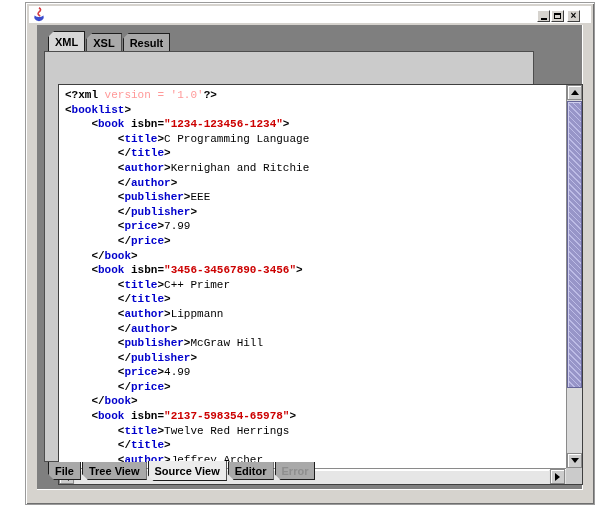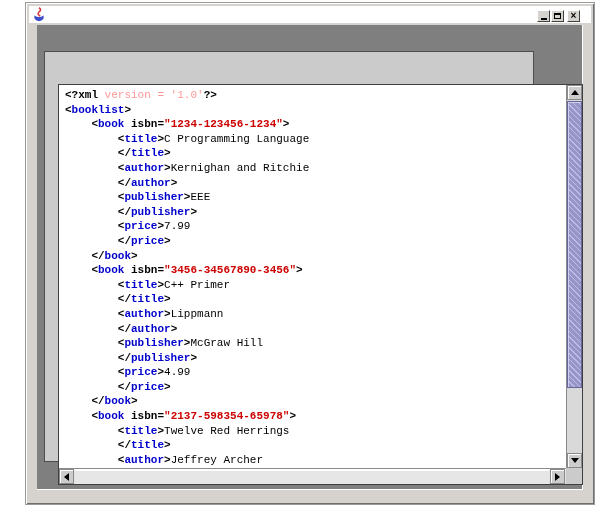--- a/index.html
+++ b/index.html
@@ -96,20 +96,25 @@
             <span class="g-minimize"></span>
           </button><button class="winbtn btn-maximize">
             <span class="g-maximize"></span>
           </button><button class="winbtn btn-close">
             <span class="g-close">×</span>
           </button></span>
     </div>
 
     <div class="panel">
 
+      <div class="tabrow toptabs" id="top-tabs">
+          <div class="tab selected">XML</div>
+          <div class="tab">XSL</div>
+          <div class="tab">Result</div>
+        </div>
 
       <div class="contentpane">
         <div class="scrollpane">
 
           <div class="textview">
             <div class="code" id="code"><div class="codeline"><span class="tk-m">&lt;?xml </span><span class="tk-p">version = '1.0'</span><span class="tk-m">?&gt;</span></div><div class="codeline"><span class="tk-m">&lt;</span><span class="tk-n">booklist</span><span class="tk-m">&gt;</span></div><div class="codeline"><span class="tk-m">    &lt;</span><span class="tk-n">book</span><span class="tk-m"> isbn=</span><span class="tk-v">"1234-123456-1234"</span><span class="tk-m">&gt;</span></div><div class="codeline"><span class="tk-m">        &lt;</span><span class="tk-n">title</span><span class="tk-m">&gt;</span><span class="tk-t">C Programming Language</span></div><div class="codeline"><span class="tk-m">        &lt;/</span><span class="tk-n">title</span><span class="tk-m">&gt;</span></div><div class="codeline"><span class="tk-m">        &lt;</span><span class="tk-n">author</span><span class="tk-m">&gt;</span><span class="tk-t">Kernighan and Ritchie</span></div><div class="codeline"><span class="tk-m">        &lt;/</span><span class="tk-n">author</span><span class="tk-m">&gt;</span></div><div class="codeline"><span class="tk-m">        &lt;</span><span class="tk-n">publisher</span><span class="tk-m">&gt;</span><span class="tk-t">EEE</span></div><div class="codeline"><span class="tk-m">        &lt;/</span><span class="tk-n">publisher</span><span class="tk-m">&gt;</span></div><div class="codeline"><span class="tk-m">        &lt;</span><span class="tk-n">price</span><span class="tk-m">&gt;</span><span class="tk-t">7.99</span></div><div class="codeline"><span class="tk-m">        &lt;/</span><span class="tk-n">price</span><span class="tk-m">&gt;</span></div><div class="codeline"><span class="tk-m">    &lt;/</span><span class="tk-n">book</span><span class="tk-m">&gt;</span></div><div class="codeline"><span class="tk-m">    &lt;</span><span class="tk-n">book</span><span class="tk-m"> isbn=</span><span class="tk-v">"3456-34567890-3456"</span><span class="tk-m">&gt;</span></div><div class="codeline"><span class="tk-m">        &lt;</span><span class="tk-n">title</span><span class="tk-m">&gt;</span><span class="tk-t">C++ Primer</span></div><div class="codeline"><span class="tk-m">        &lt;/</span><span class="tk-n">title</span><span class="tk-m">&gt;</span></div><div class="codeline"><span class="tk-m">        &lt;</span><span class="tk-n">author</span><span class="tk-m">&gt;</span><span class="tk-t">Lippmann</span></div><div class="codeline"><span class="tk-m">        &lt;/</span><span class="tk-n">author</span><span class="tk-m">&gt;</span></div><div class="codeline"><span class="tk-m">        &lt;</span><span class="tk-n">publisher</span><span class="tk-m">&gt;</span><span class="tk-t">McGraw Hill</span></div><div class="codeline"><span class="tk-m">        &lt;/</span><span class="tk-n">publisher</span><span class="tk-m">&gt;</span></div><div class="codeline"><span class="tk-m">        &lt;</span><span class="tk-n">price</span><span class="tk-m">&gt;</span><span class="tk-t">4.99</span></div><div class="codeline"><span class="tk-m">        &lt;/</span><span class="tk-n">price</span><span class="tk-m">&gt;</span></div><div class="codeline"><span class="tk-m">    &lt;/</span><span class="tk-n">book</span><span class="tk-m">&gt;</span></div><div class="codeline"><span class="tk-m">    &lt;</span><span class="tk-n">book</span><span class="tk-m"> isbn=</span><span class="tk-v">"2137-598354-65978"</span><span class="tk-m">&gt;</span></div><div class="codeline"><span class="tk-m">        &lt;</span><span class="tk-n">title</span><span class="tk-m">&gt;</span><span class="tk-t">Twelve Red Herrings</span></div><div class="codeline"><span class="tk-m">        &lt;/</span><span class="tk-n">title</span><span class="tk-m">&gt;</span></div><div class="codeline"><span class="tk-m">        &lt;</span><span class="tk-n">author</span><span class="tk-m">&gt;</span><span class="tk-t">Jeffrey Archer</span></div></div>
           </div>
 
           <div class="vsb">
             <button class="sbbtn btn-up">
@@ -128,16 +133,23 @@
             <div class="htrack"></div>
             <button class="sbbtn btn-right">
               <span class="tri-right"></span>
             </button>
           </div>
           <div class="corner"></div>
 
         </div>
       </div>
 
+      <div class="tabrow bottomtabs" id="bottom-tabs">
+          <div class="tab">File</div>
+          <div class="tab">Tree View</div>
+          <div class="tab selected">Source View</div>
+          <div class="tab">Editor</div>
+          <div class="tab disabled">Error</div>
+        </div>
 
     </div>
   </div>
 </div>
 
 </body></html>

